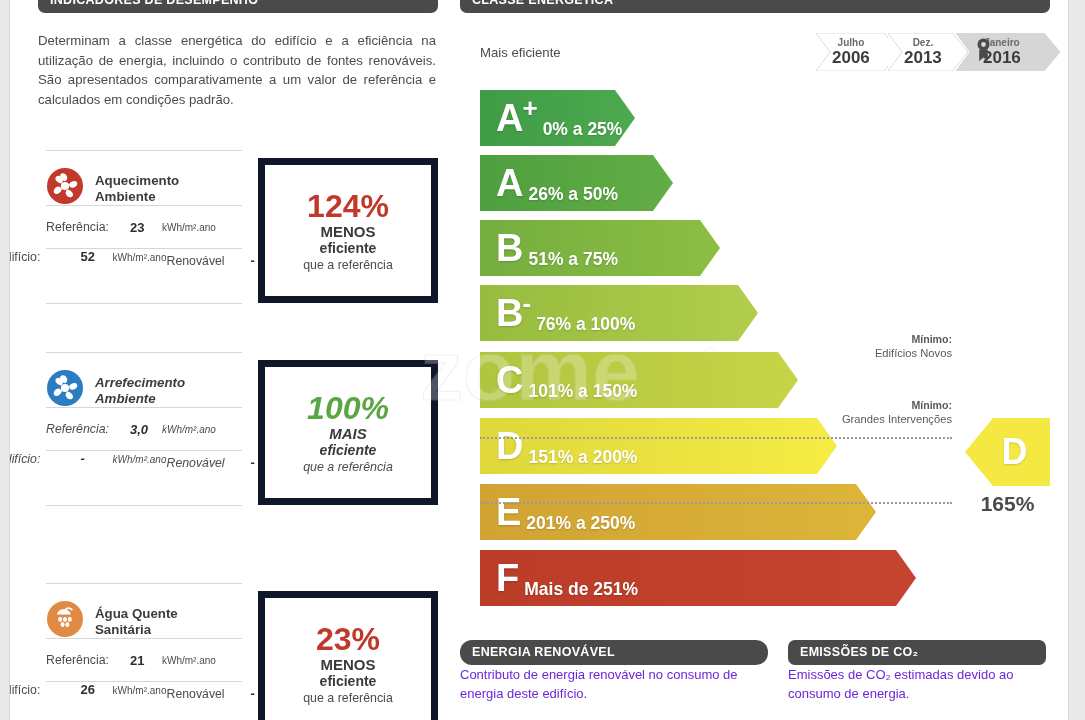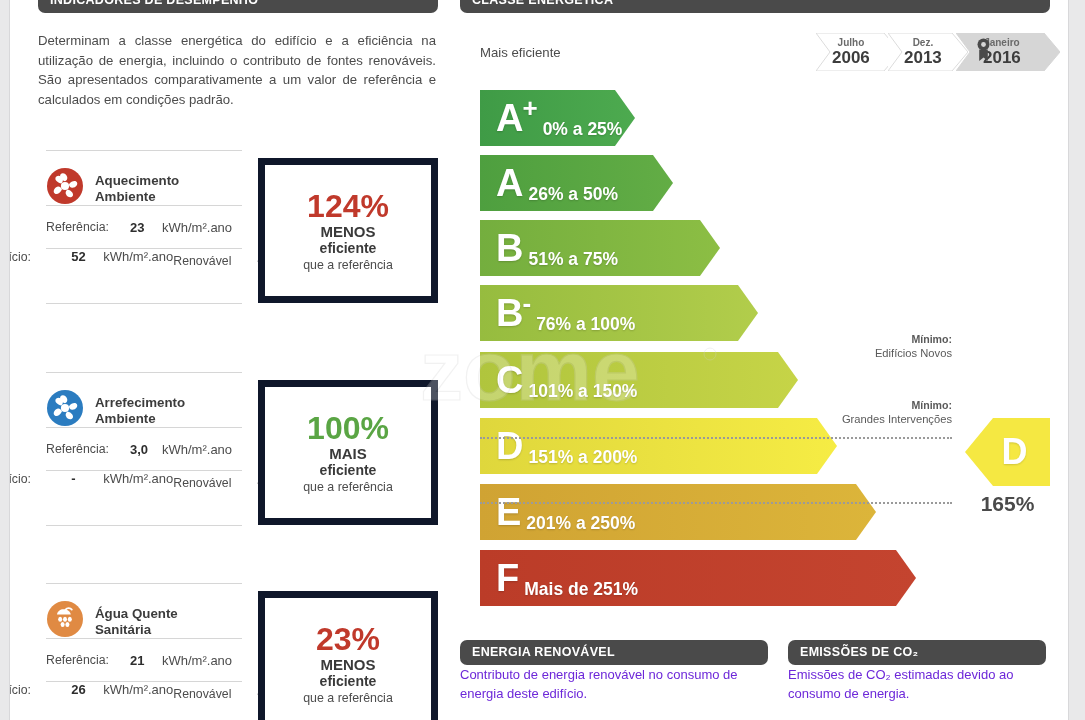--- a/index.html
+++ b/index.html
@@ -46,21 +46,21 @@
   .ind-head{display:flex;align-items:flex-end;height:54px;}
   .ico{width:38px;height:38px;border-radius:50%;flex:0 0 38px;position:relative;}
   .ico svg{position:absolute;left:0;top:0;}
   .ind-title{
     margin-left:11px;font-size:13.3px;font-weight:bold;color:#3c3c3c;
     line-height:16px;
   }
   .rowbox{height:42px;display:flex;align-items:center;}
   .lbl{font-size:12.3px;color:#4c4c4c;width:84px;}
   .val{font-size:13px;font-weight:bold;color:#2e2e2e;width:28px;}
-  .unit{font-size:13px;color:#4c4c4c;margin-left:4px;}
+  .unit{font-size:10px;color:#4c4c4c;margin-left:4px;}
   .twoline{display:flex;flex-direction:row;justify-content:center;height:54px;}
   .lineflex{display:flex;align-items:baseline;}
   
   .cmp{
     position:absolute;left:212px;top:8px;
     width:180px;height:145px;
     border:7px solid #0f172a;background:#ffffff;
     box-sizing:border-box;
     display:flex;flex-direction:column;align-items:center;justify-content:center;
   }
@@ -190,21 +190,21 @@
           </div>
           <div class="hrule"></div>
         </div>
         <div class="cmp">
           <div class="cmp-pct" style="color:#c0392b">124%</div>
           <div class="cmp-dir">MENOS</div>
           <div class="cmp-eff">eficiente</div>
           <div class="cmp-ref">que a referência</div>
         </div>
       </div>
-      <div class="indicator" style="top: 372px;">
+      <div class="indicator" style="top: 352px; font-style: italic;">
         <div class="ind-left">
           <div class="hrule"></div>
           <div class="ind-head">
             <span class="ico">
               <svg width="38" height="38" viewBox="0 0 38 38">
                 <circle cx="19" cy="19" r="18" fill="#2b7cc0"></circle>
                 <circle cx="19" cy="19" r="4.1" fill="#ffffff"></circle>
                 <g fill="#ffffff">
                   <path d="M19 14.2 C15.2 12.9 13.0 9.4 14.6 7.2 C16.5 5.0 20.4 6.6 21.2 10.0 C21.6 11.7 21.0 13.4 19 14.2 Z"></path>
                   <path d="M23.0 17.2 C25.4 14.0 29.4 12.9 30.9 15.3 C32.3 17.8 29.6 20.9 26.2 20.7 C24.4 20.6 23.0 19.4 23.0 17.2 Z"></path>
@@ -461,21 +461,21 @@
     <div class="rshape">
       <svg width="85" height="68" viewBox="0 0 85 68">
         <polygon id="respoly" points="28,0 85,0 85,68 28,68 0,34" fill="#f5e842"></polygon>
       </svg>
       <div class="rletter">D</div>
     </div>
     <div class="rpct">165%</div>
   </div>
 
   <div class="bsec" style="left:450px;top:640px;width:308px;">
-    <div class="pill" style="width:308px;">ENERGIA RENOVÁVEL</div>
+    <div class="pill" style="width:308px;border-radius:12px;">ENERGIA RENOVÁVEL</div>
     <div class="btext" style="width:300px;">Contributo de energia renovável no consumo de energia deste edifício.</div>
   </div>
 
   <div class="bsec" style="left:778px;top:640px;width:258px;">
     <div class="pill" style="width:258px;">EMISSÕES DE CO₂</div>
     <div class="btext" style="width:250px;">Emissões de CO₂ estimadas devido ao consumo de energia.</div>
   </div>
 
   <div class="wm">
     <svg width="320" height="110" viewBox="0 0 320 110">

